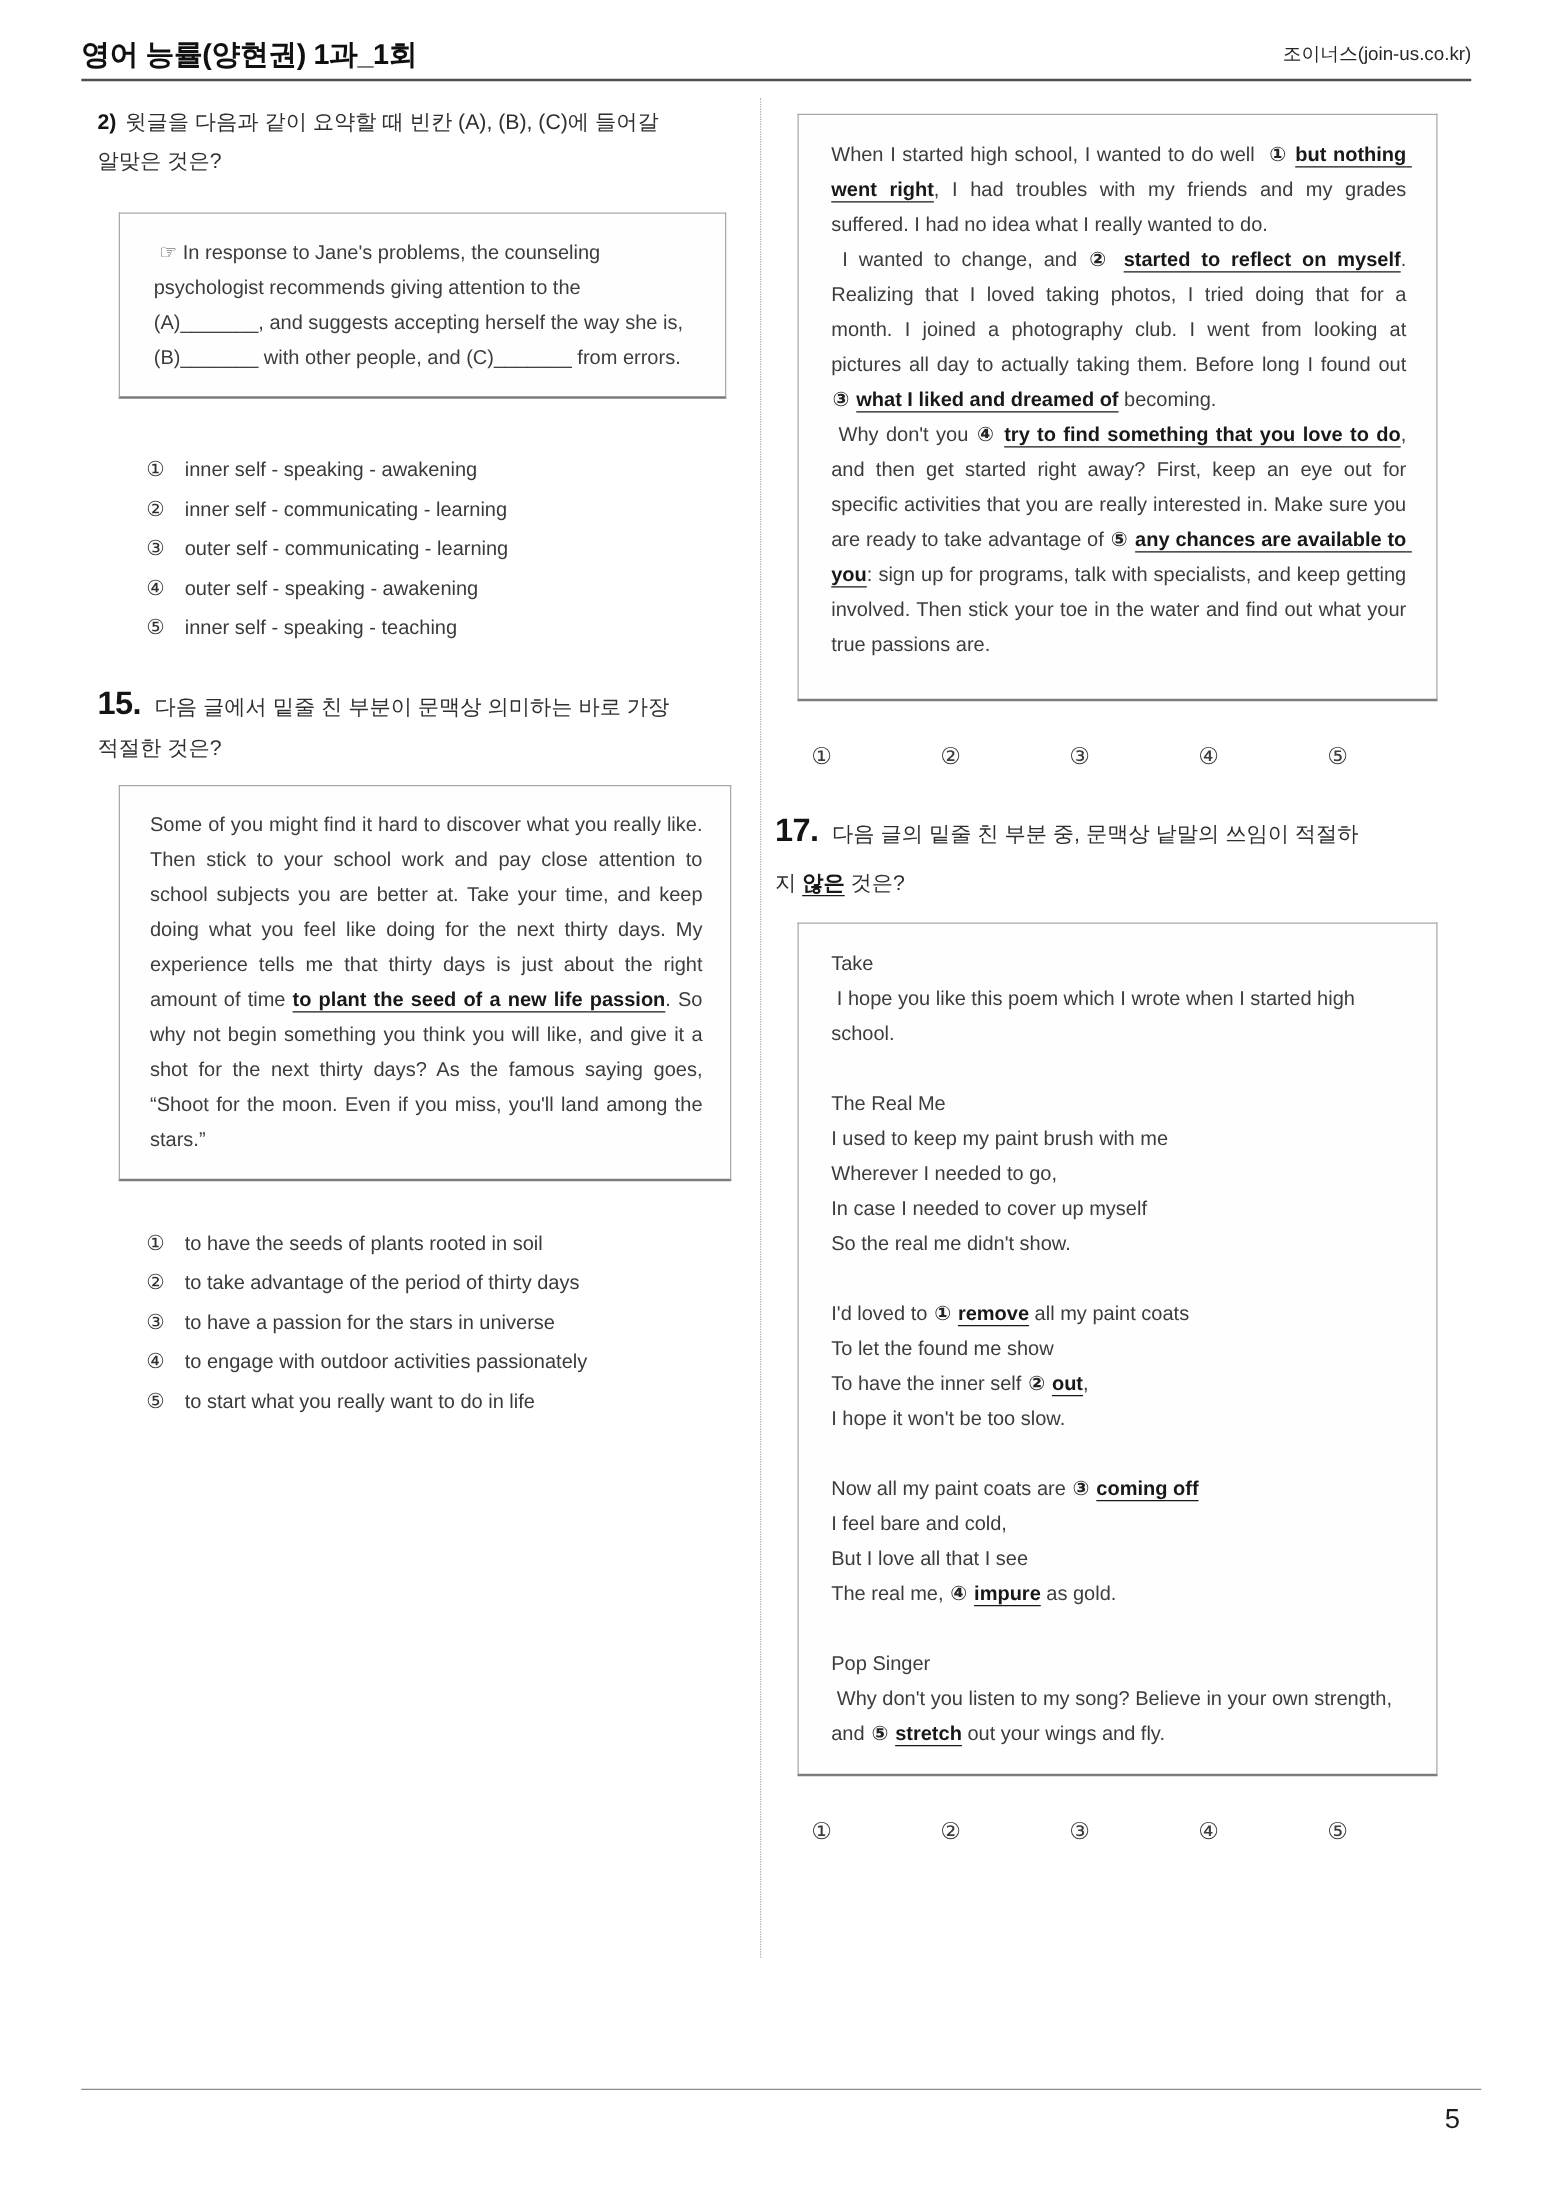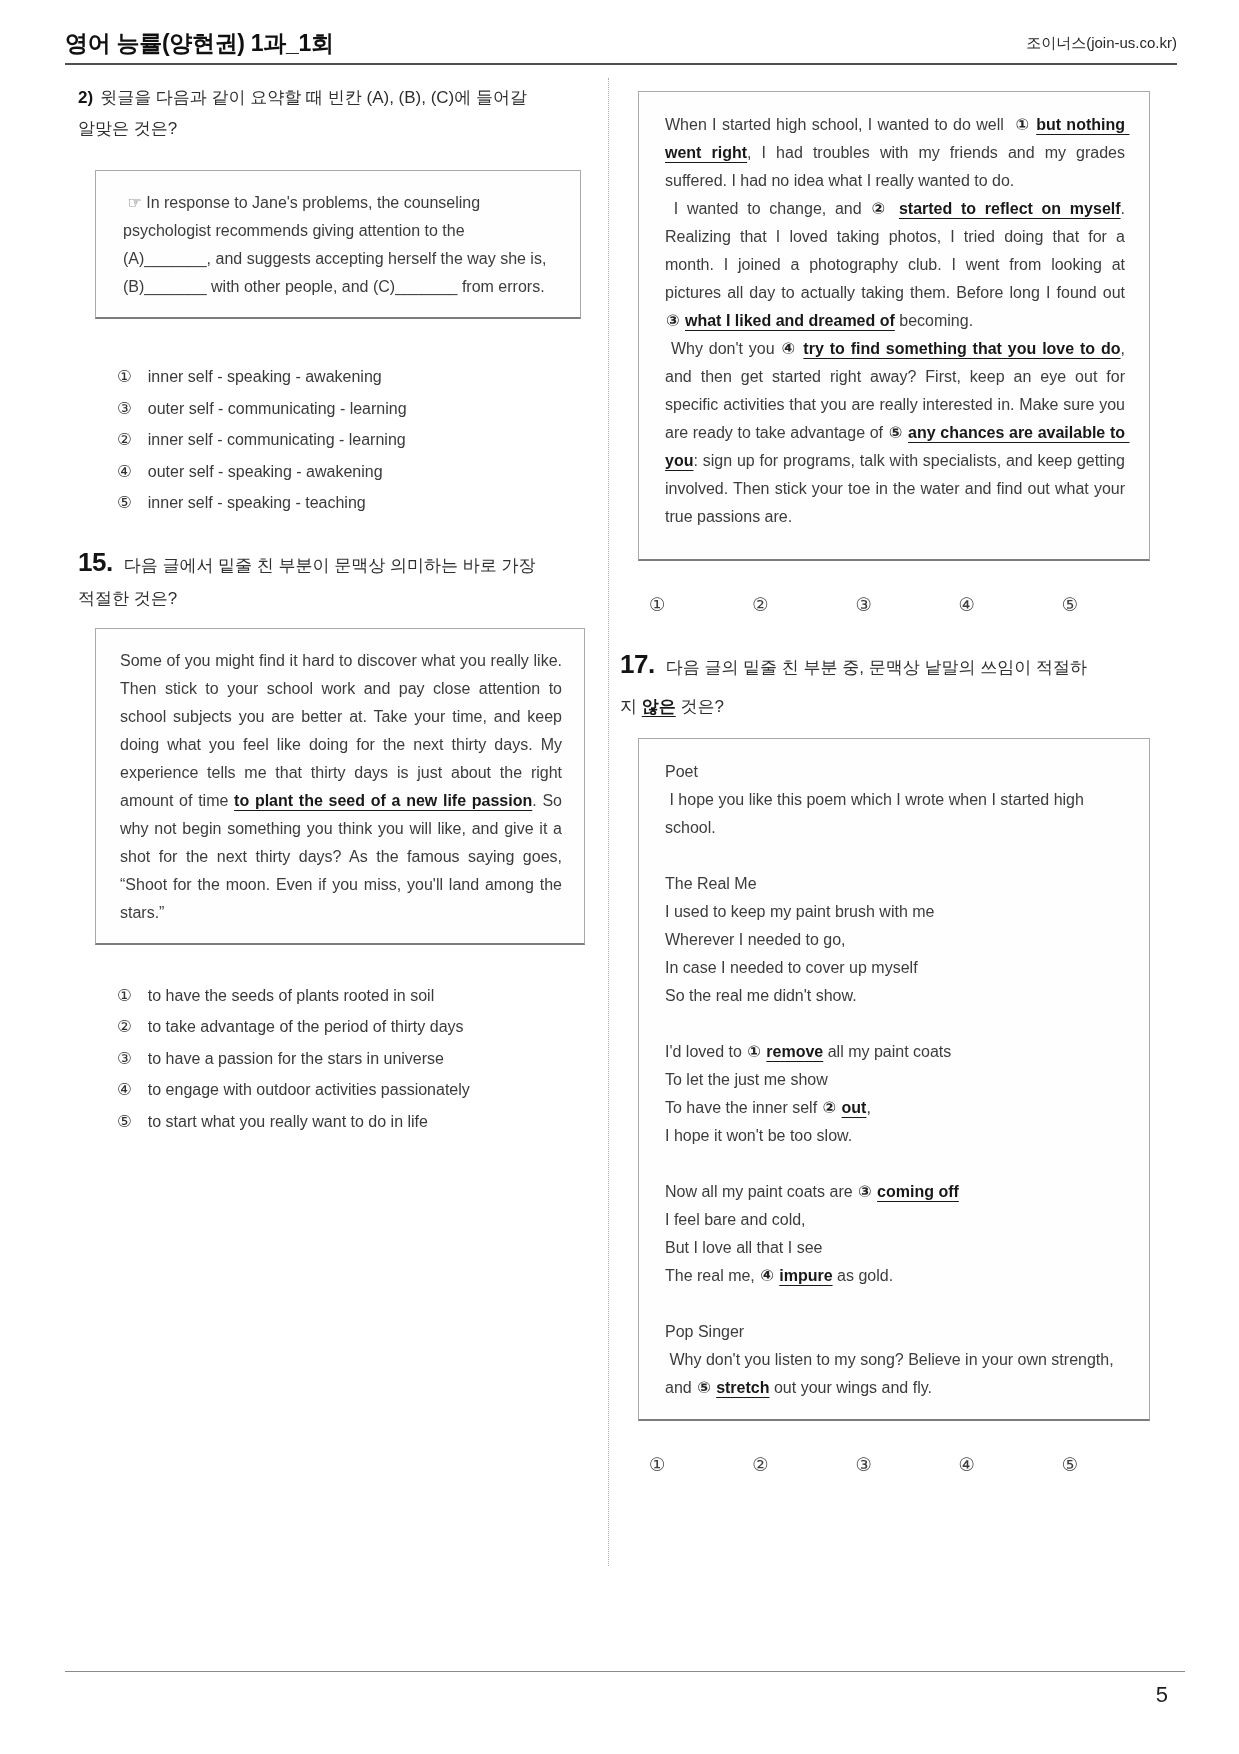--- a/index.html
+++ b/index.html
@@ -62,22 +62,22 @@
     </div>
 
     <div class="box box2">
       <div>
           <div class="rline"><span> ☞ In response to Jane's problems, the counseling psychologist recommends giving attention to the (A)_______, and suggests accepting herself the way she is, (B)_______ with other people, and (C)_______ from errors.</span></div>
         </div>
     </div>
 
     <div class="choices">
         <div class="choice"><span class="cnum">①</span><span>inner self - speaking - awakening</span></div>
+        <div class="choice"><span class="cnum">②</span><span>inner self - communicating - learning</span></div>
         <div class="choice"><span class="cnum">③</span><span>outer self - communicating - learning</span></div>
-        <div class="choice"><span class="cnum">②</span><span>inner self - communicating - learning</span></div>
         <div class="choice"><span class="cnum">④</span><span>outer self - speaking - awakening</span></div>
         <div class="choice"><span class="cnum">⑤</span><span>inner self - speaking - teaching</span></div>
       </div>
 
     <div class="kq q15h">
       <span class="qnum">15.</span><span>다음 글에서 밑줄 친 부분이 문맥상 의미하는 바로 가장 적절한 것은?</span>
     </div>
 
     <div class="box box15 passage-justify">
       <div>
@@ -113,31 +113,31 @@
         <span class="arow-num">④</span>
         <span class="arow-num">⑤</span>
       </div>
 
     <div class="kq q17h">
       <span class="qnum">17.</span><span><span>다음 글의 밑줄 친 부분 중, 문맥상 낱말의 쓰임이 적절하지 </span><span class="seg-bu">않은</span><span> 것은?</span></span>
     </div>
 
     <div class="box box17">
       <div>
-          <div class="rline"><span>Poet</span></div>
+          <div class="rline"><span>Take</span></div>
           <div class="rline"><span> I hope you like this poem which I wrote when I started high school.</span></div>
           <div class="rline blank"></div>
           <div class="rline"><span>The Real Me</span></div>
           <div class="rline"><span>I used to keep my paint brush with me</span></div>
           <div class="rline"><span>Wherever I needed to go,</span></div>
           <div class="rline"><span>In case I needed to cover up myself</span></div>
           <div class="rline"><span>So the real me didn't show.</span></div>
           <div class="rline blank"></div>
           <div class="rline"><span>I'd loved to </span><span class="seg-c">①</span><span> </span><span class="seg-bu">remove</span><span> all my paint coats</span></div>
-          <div class="rline"><span>To let the just me show</span></div>
+          <div class="rline"><span>To let the found me show</span></div>
           <div class="rline"><span>To have the inner self </span><span class="seg-c">②</span><span> </span><span class="seg-bu">out</span><span>,</span></div>
           <div class="rline"><span>I hope it won't be too slow.</span></div>
           <div class="rline blank"></div>
           <div class="rline"><span>Now all my paint coats are </span><span class="seg-c">③</span><span> </span><span class="seg-bu">coming off</span></div>
           <div class="rline"><span>I feel bare and cold,</span></div>
           <div class="rline"><span>But I love all that I see</span></div>
           <div class="rline"><span>The real me, </span><span class="seg-c">④</span><span> </span><span class="seg-bu">impure</span><span> as gold.</span></div>
           <div class="rline blank"></div>
           <div class="rline"><span>Pop Singer</span></div>
           <div class="rline"><span> Why don't you listen to my song? Believe in your own strength, and </span><span class="seg-c">⑤</span><span> </span><span class="seg-bu">stretch</span><span> out your wings and fly.</span></div>

